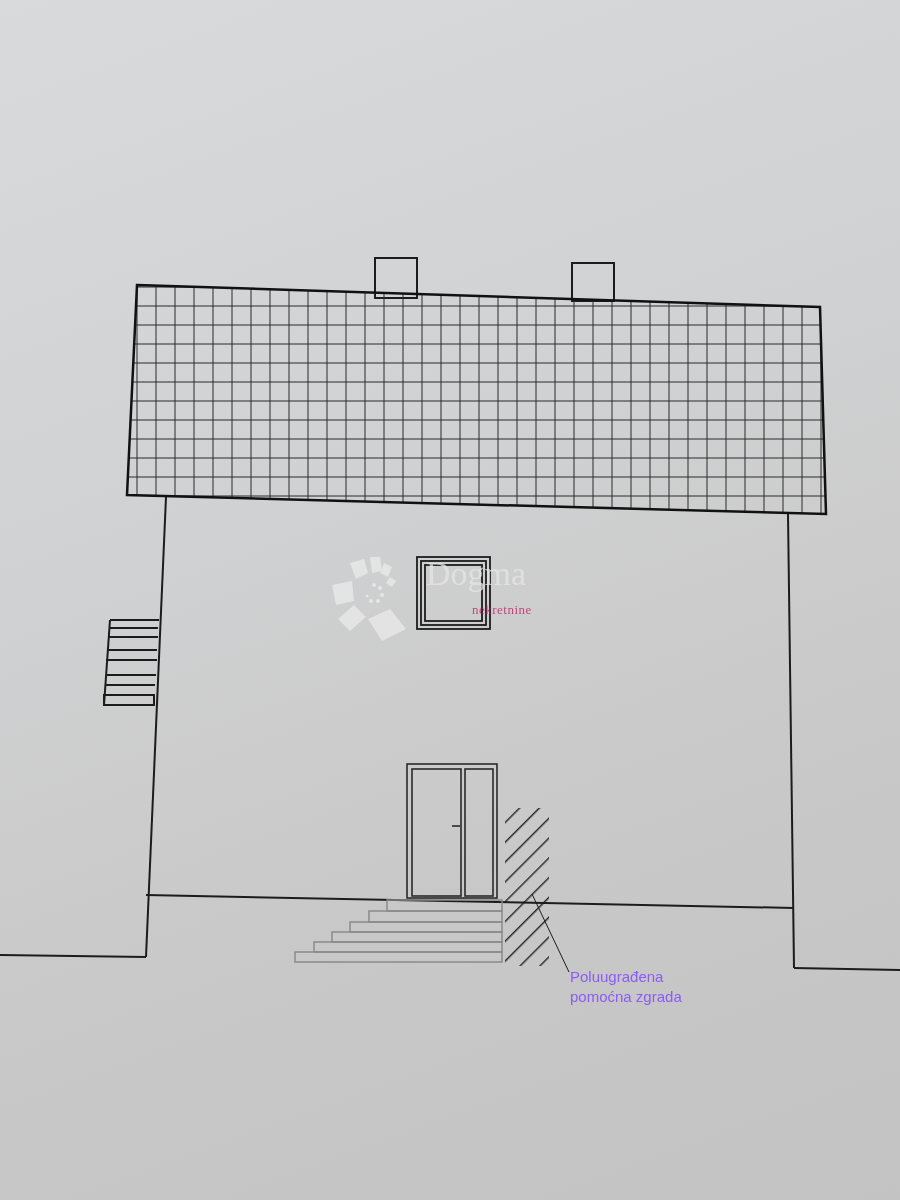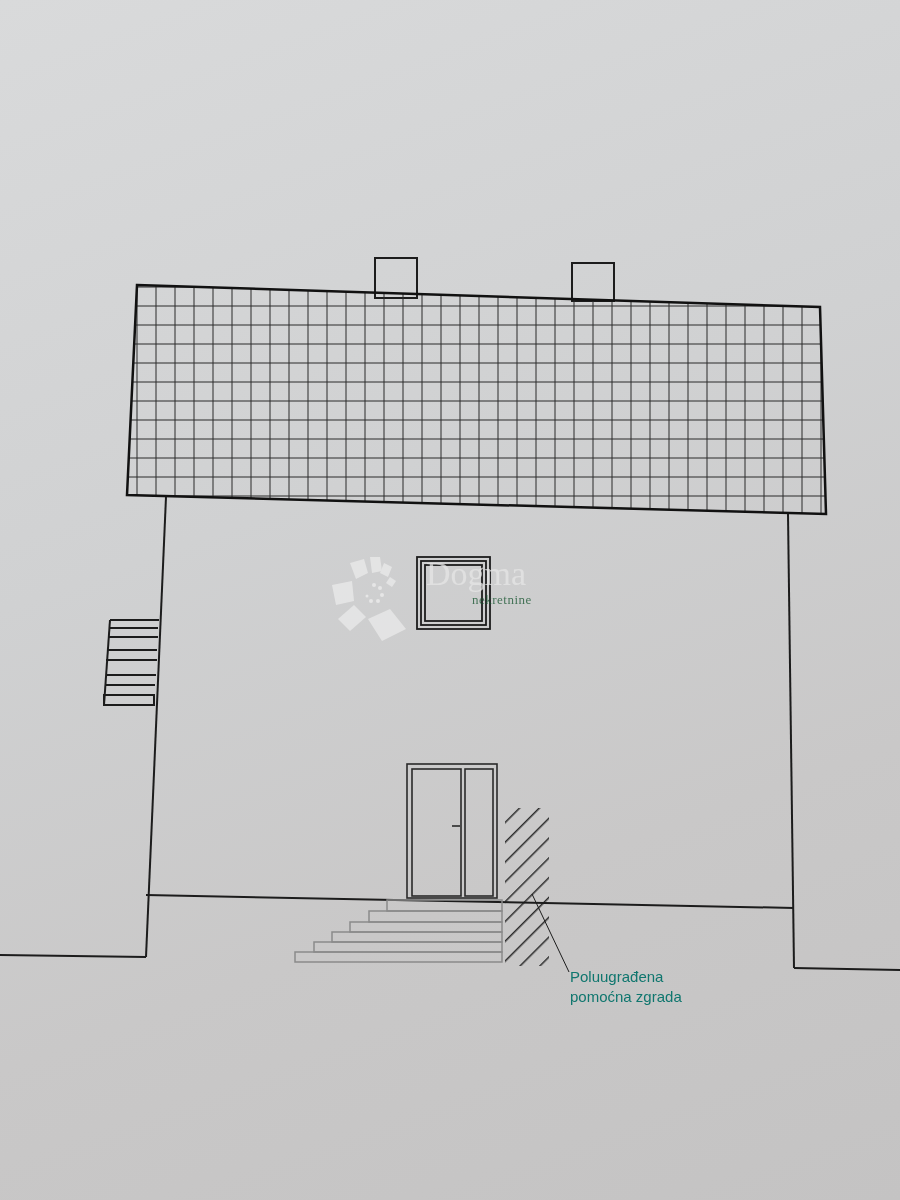--- a/index.html
+++ b/index.html
@@ -5,34 +5,34 @@
   html, body { margin:0; padding:0; }
   body {
     width:900px; height:1200px; overflow:hidden;
     background: linear-gradient(160deg, #d9dadb 0%, #d0d1d2 40%, #c9c8c8 70%, #c4c3c3 100%);
     font-family: "Liberation Sans", sans-serif;
     position:relative;
   }
   #drawing { position:absolute; left:0; top:0; }
   .label {
     position:absolute; left:570px; top:967px;
-    font-size:15px; line-height:20px; color:#0f766e;
+    font-size:15px; line-height:20px; color:#8b5cf6;
     font-family: "Liberation Sans", sans-serif;
   }
   .watermark {
     position:absolute; left:330px; top:555px; width:260px; height:90px;
     opacity:0.75;
   }
   .wm-title {
     position:absolute; left:96px; top:0px; font-size:34px;
     font-family: "Liberation Serif", serif; color:#e6e6e6;
   }
   .wm-sub {
-    position:absolute; left:142px; top:37px; font-size:13px;
-    font-family: "Liberation Serif", serif; color:#14532d; letter-spacing:0.5px;
+    position:absolute; left:142px; top:47px; font-size:13px;
+    font-family: "Liberation Serif", serif; color:#be185d; letter-spacing:0.5px;
   }
 </style>
 </head>
 <body>
 
 <svg id="drawing" width="900" height="1200" viewBox="0 0 900 1200">
   <defs>
     <pattern id="tiles" x="137" y="287" width="19" height="19" patternUnits="userSpaceOnUse">
       <rect width="19" height="19" fill="none" stroke="#2a2a2a" stroke-width="1"></rect>
     </pattern>

